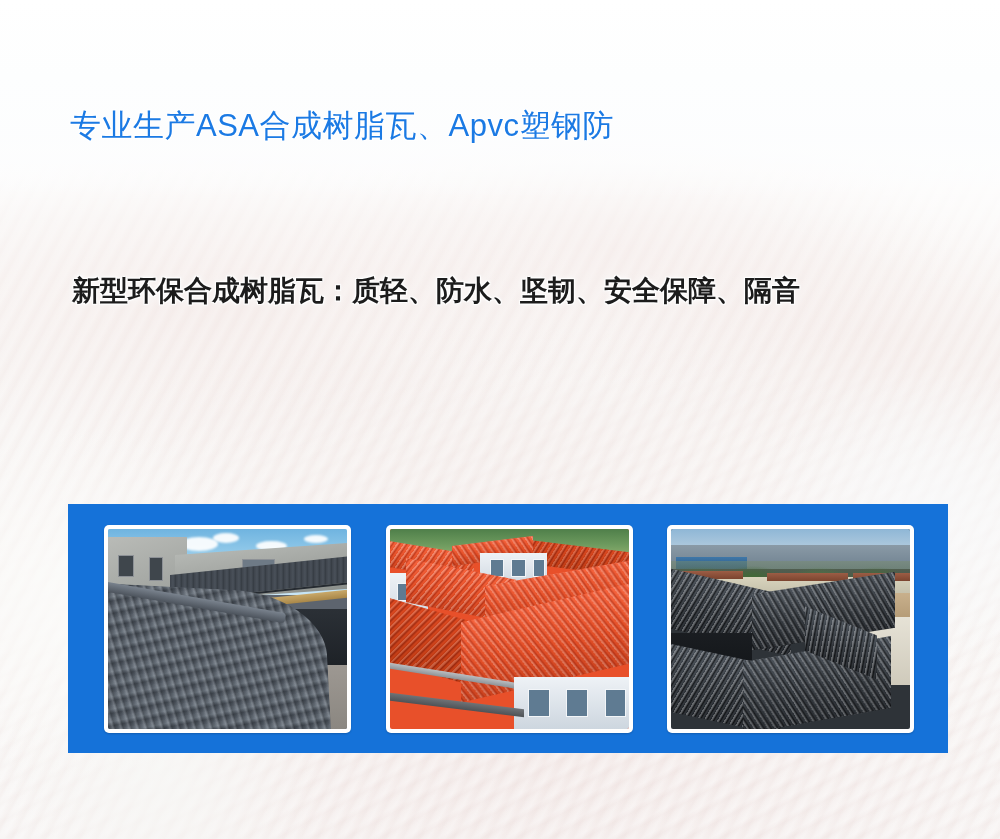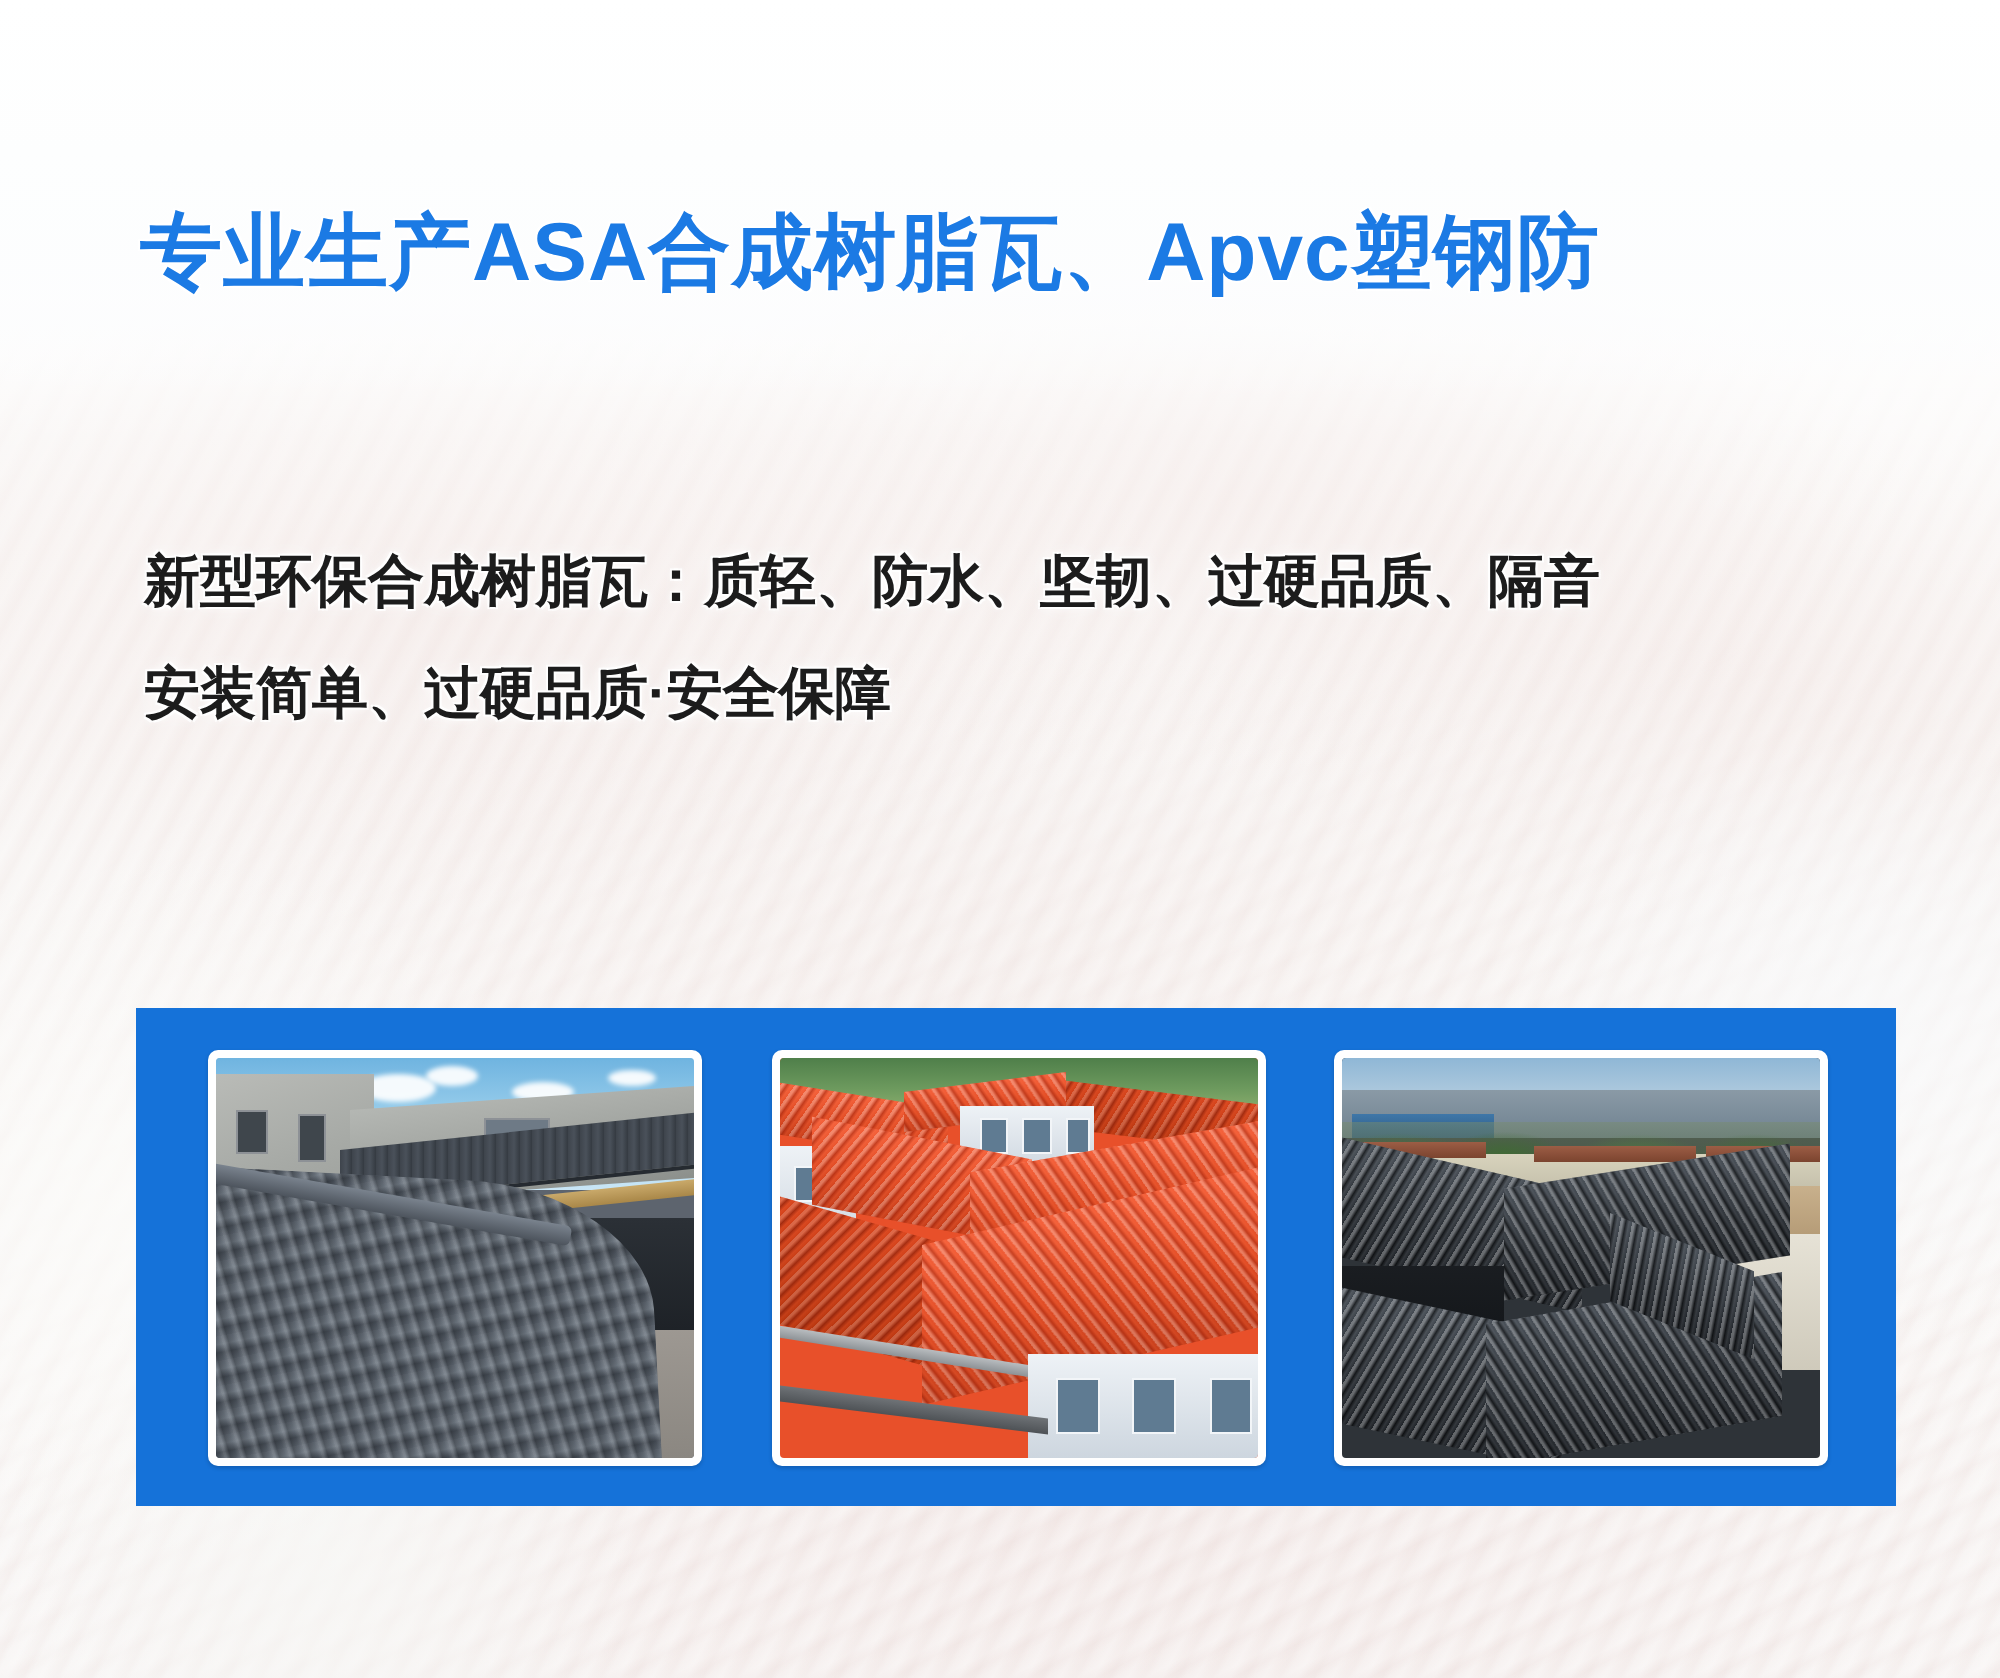--- a/index.html
+++ b/index.html
@@ -92,21 +92,21 @@
   
   .bg-sky {
     height:200px;
     background:linear-gradient(180deg,
       #ffffff 0%, #fdfefe 38%, rgba(252,253,254,0.85) 68%, rgba(250,250,250,0) 100%);
   }
 
   
   #headline {
     position:absolute; left:70px; top:96px; width:880px;
-    font-size:41px; font-weight:bold; line-height:60px;
+    font-size:31px; font-weight:normal; line-height:60px;
     letter-spacing:0.5px;
     color:#1b7ae4;
     text-shadow:
        0 0 4px rgba(255,255,255,0.95),
        1px 1px 0 rgba(255,255,255,0.9),
       -1px -1px 0 rgba(255,255,255,0.9),
        1px -1px 0 rgba(255,255,255,0.9),
       -1px 1px 0 rgba(255,255,255,0.9),
        0 0 9px rgba(255,255,255,0.8);
     white-space:nowrap;
@@ -324,22 +324,21 @@
   <div class="bg-layer bg-ribs2"></div>
   <div class="bg-layer bg-walls"></div>
   <div class="bg-layer bg-haze"></div>
   <div class="bg-layer bg-sky"></div>
 
   <div id="headline">
     <span class="hl-line">专业生产ASA合成树脂瓦、Apvc塑钢防</span>
   </div>
 
   <div id="subtitle">
-    <span class="sub-line">新型环保合成树脂瓦：质轻、防水、坚韧、过硬品质、隔音</span>
-    <span class="sub-line">安装简单、过硬品质·安全保障</span>
+    <span class="sub-line">新型环保合成树脂瓦：质轻、防水、坚韧、安全保障、隔音</span>
   </div>
 
   <div id="gallery-panel">
     <div id="photo-row">
 
       <div class="photo-frame">
         <div class="photo ph1">
           <div class="ph1-sky"></div>
           <div class="ph1-cloud" style="left:30%;top:4%;width:16%;height:7%"></div>
           <div class="ph1-cloud" style="left:44%;top:2%;width:11%;height:5%"></div>

